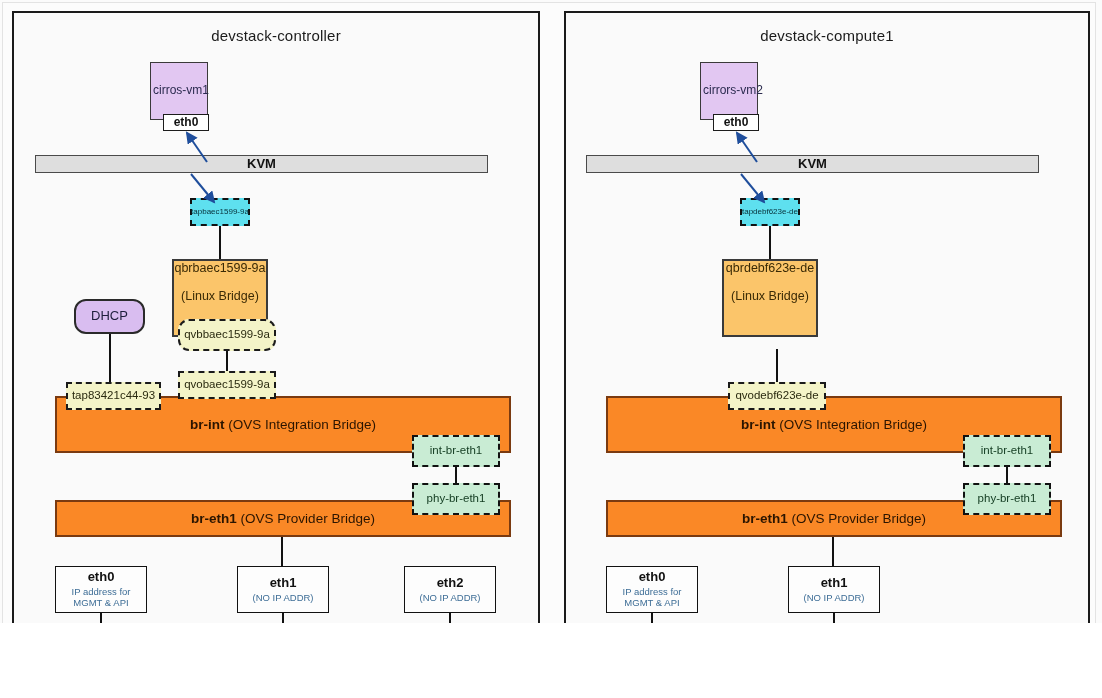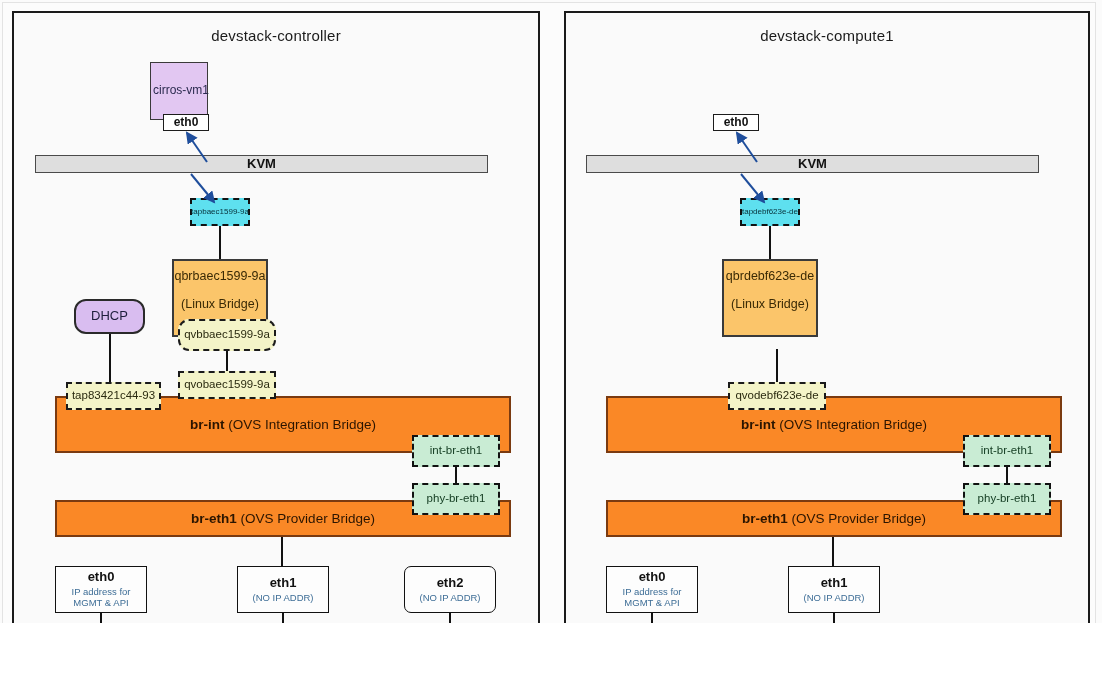--- a/index.html
+++ b/index.html
@@ -83,21 +83,21 @@
     white-space:nowrap;
     z-index:5;
   }
   .linux-bridge{
     background:#fbc56a;
     border:2px solid #3a3a3a;
     color:#3a2a05;
     font-size:12.5px;
     flex-direction:column;
     justify-content:flex-start;
-    padding-top:8px;
+    padding-top:0;
     z-index:3;
   }
   .linux-bridge .lb-sub{margin-top:14px;}
   .qvb-box, .qvo-box, .dash-yellow{
     background:#f4f4c8;
     border:2px dashed #1a1a1a;
     color:#2a2a10;
     font-size:11.5px;
     z-index:6;
   }
@@ -251,33 +251,36 @@
     <span class="eth-name">eth0</span>
     <span class="eth-sub">
       <span>IP address for</span><br>
       <span>MGMT &amp; API</span>
     </span>
   </div>
   <div class="node eth-box" style="left:237px;top:566px;width:92px;height:47px;">
     <span class="eth-name">eth1</span>
     <span class="eth-sub">(NO IP ADDR)</span>
   </div>
-  <div class="node eth-box" style="left:404px;top:566px;width:92px;height:47px;border-radius:7px;">
+  <div class="node eth-box" style="left:404px;top:566px;width:92px;height:47px;">
     <span class="eth-name">eth2</span>
     <span class="eth-sub">(NO IP ADDR)</span>
   </div>
 
   <div class="line line-v" style="left:100px;top:612px;height:56px;"></div>
   <div class="line line-v" style="left:282px;top:612px;height:56px;"></div>
   <div class="line line-v" style="left:449px;top:612px;height:56px;"></div>
 
   <div class="host-panel" style="left:564px;top:11px;width:526px;height:622px;">
     <div class="host-title" style="top:14px;">devstack-compute1</div>
   </div>
 
+  <div class="node vm-box" style="left:700px;top:62px;width:58px;height:58px;">
+    <span>cirrors-vm2</span>
+  </div>
   <div class="node vm-eth" style="left:713px;top:114px;width:46px;height:17px;">
     <span>eth0</span>
   </div>
 
   <svg class="arrow" style="left:730px;top:128px;width:40px;height:38px;">
     <defs>
         <marker id="ah3" markerWidth="7" markerHeight="7" refX="5" refY="3" orient="auto">
       <path d="M0,0 L6,3 L0,6 z" fill="#1f4e9c"></path>
         </marker>
       </defs>

